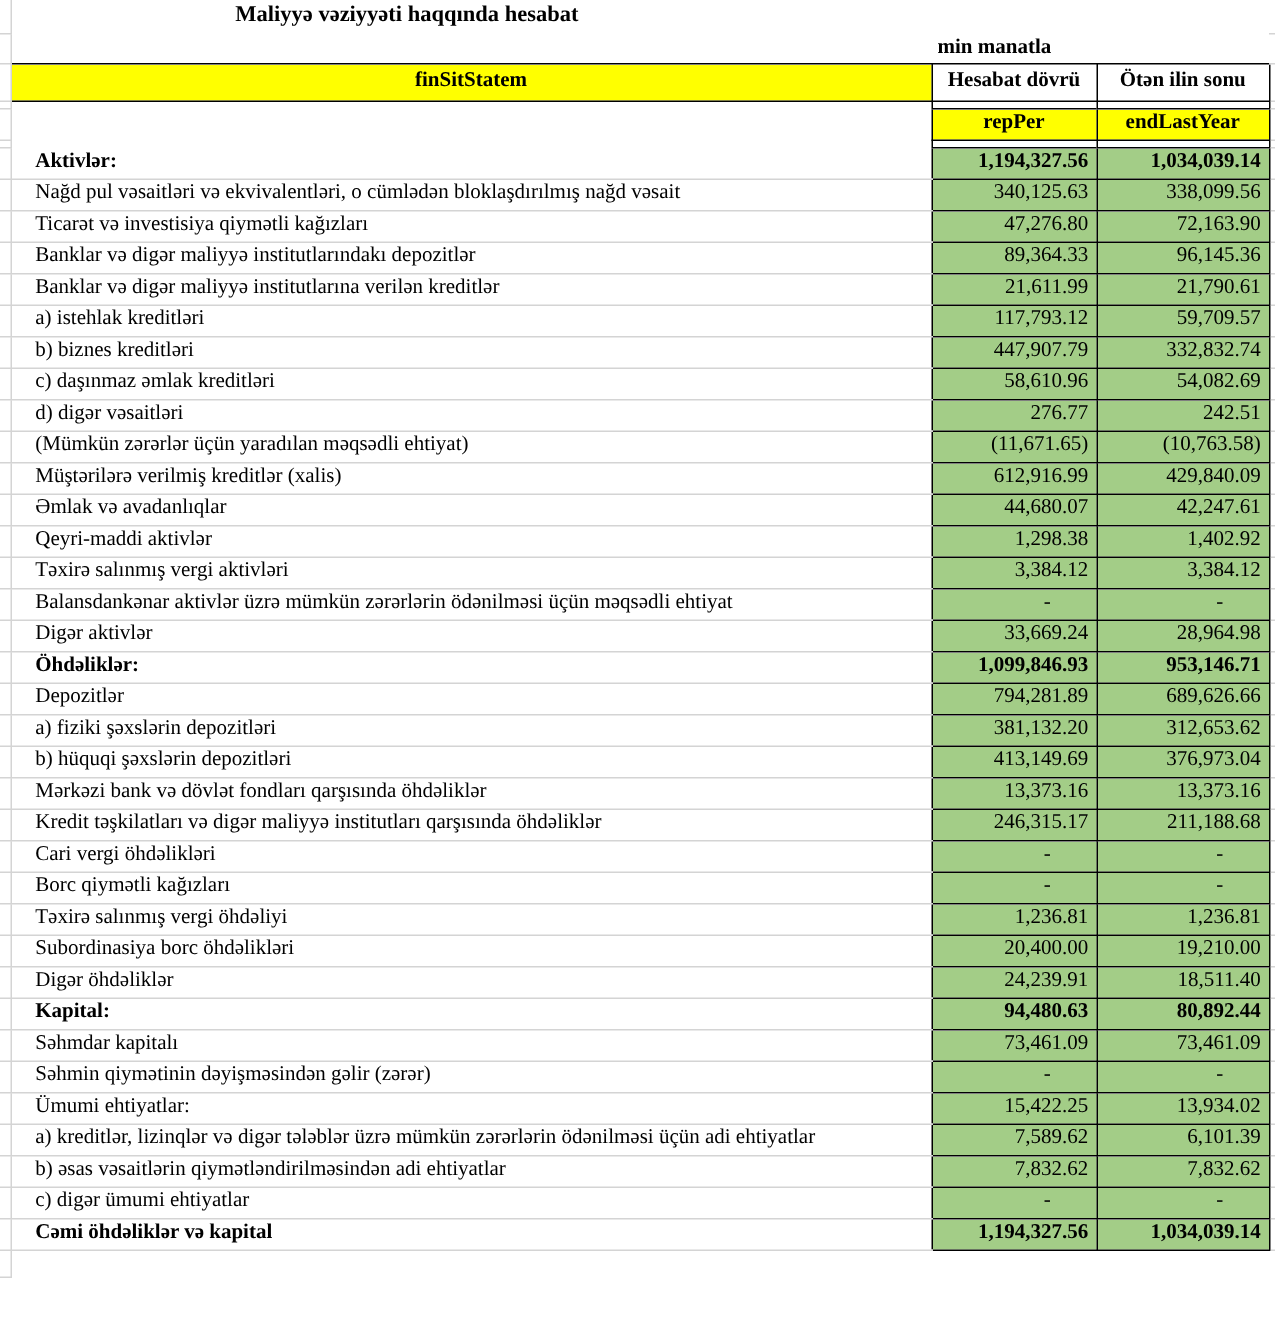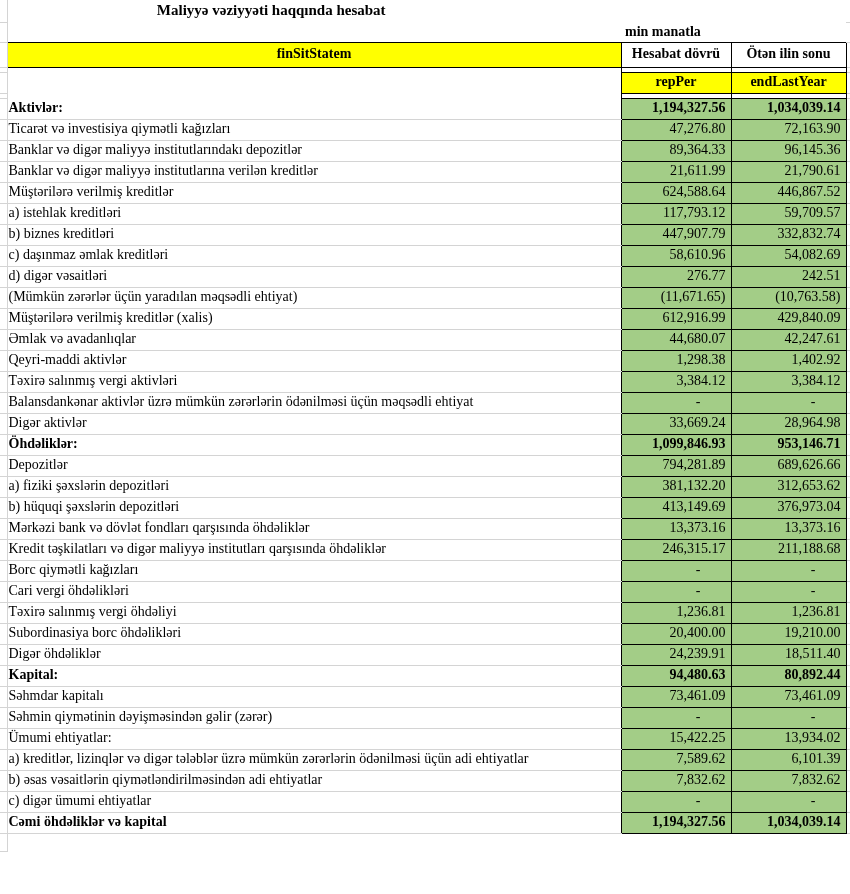--- a/index.html
+++ b/index.html
@@ -36,21 +36,21 @@
   .title-cell{font-weight:bold;font-size:15px;text-align:center;padding-right:90px;}
   .unit-cell{font-weight:bold;text-align:left;padding-right:6px;}
   .hdr{
     border:1px solid var(--ink);
     text-align:center;font-weight:bold;
     background:#fff;
     margin-left:20px;
   }
   .yellow{background:var(--yellow);}
   .vline{border-left:1px solid var(--ink);border-right:1px solid var(--ink);}
-  tbody.data .label{border-bottom:1px solid var(--grid);padding-left:1px;}
+  tbody.data .label{border-bottom:1px solid var(--grid);padding-left:16px;}
   tbody.data .val{
     background:var(--green);
     border:1px solid var(--ink);
     text-align:right;padding-right:5px;
   }
   tbody.data .val.dash{padding-right:30px;}
   tbody.data tr.bold td{font-weight:bold;}
 </style>
 </head>
 <body>
@@ -110,20 +110,27 @@
 
   <tbody class="data">
   <tr class="bold">
     <td class="gutter"></td>
     <td class="label">Aktivlər:</td>
     <td class="val">1,194,327.56</td>
     <td class="val">1,034,039.14</td>
     <td class="edge"></td>
   </tr>
 
+  <tr>
+    <td class="gutter"></td>
+    <td class="label">Nağd pul vəsaitləri və  ekvivalentləri, o cümlədən bloklaşdırılmış nağd vəsait</td>
+    <td class="val">340,125.63</td>
+    <td class="val">338,099.56</td>
+    <td class="edge"></td>
+  </tr>
 
   <tr>
     <td class="gutter"></td>
     <td class="label">Ticarət və investisiya qiymətli kağızları</td>
     <td class="val">47,276.80</td>
     <td class="val">72,163.90</td>
     <td class="edge"></td>
   </tr>
 
   <tr>
@@ -135,27 +142,20 @@
   </tr>
 
   <tr>
     <td class="gutter"></td>
     <td class="label">Banklar və digər maliyyə institutlarına verilən kreditlər</td>
     <td class="val">21,611.99</td>
     <td class="val">21,790.61</td>
     <td class="edge"></td>
   </tr>
 
-  <tr>
-    <td class="gutter"></td>
-    <td class="label">Müştərilərə verilmiş kreditlər</td>
-    <td class="val">624,588.64</td>
-    <td class="val">446,867.52</td>
-    <td class="edge"></td>
-  </tr>
 
   <tr>
     <td class="gutter"></td>
     <td class="label">a) istehlak kreditləri</td>
     <td class="val">117,793.12</td>
     <td class="val">59,709.57</td>
     <td class="edge"></td>
   </tr>
 
   <tr>
@@ -281,29 +281,29 @@
   <tr>
     <td class="gutter"></td>
     <td class="label">Kredit təşkilatları və digər maliyyə institutları qarşısında öhdəliklər</td>
     <td class="val">246,315.17</td>
     <td class="val">211,188.68</td>
     <td class="edge"></td>
   </tr>
 
   <tr>
     <td class="gutter"></td>
+    <td class="label">Cari vergi öhdəlikləri</td>
+    <td class="val dash">-</td>
+    <td class="val dash">-</td>
+    <td class="edge"></td>
+  </tr>
+
+  <tr>
+    <td class="gutter"></td>
     <td class="label">Borc qiymətli kağızları</td>
-    <td class="val dash">-</td>
-    <td class="val dash">-</td>
-    <td class="edge"></td>
-  </tr>
-
-  <tr>
-    <td class="gutter"></td>
-    <td class="label">Cari vergi öhdəlikləri</td>
     <td class="val dash">-</td>
     <td class="val dash">-</td>
     <td class="edge"></td>
   </tr>
 
   <tr>
     <td class="gutter"></td>
     <td class="label">Təxirə salınmış vergi öhdəliyi</td>
     <td class="val">1,236.81</td>
     <td class="val">1,236.81</td>

